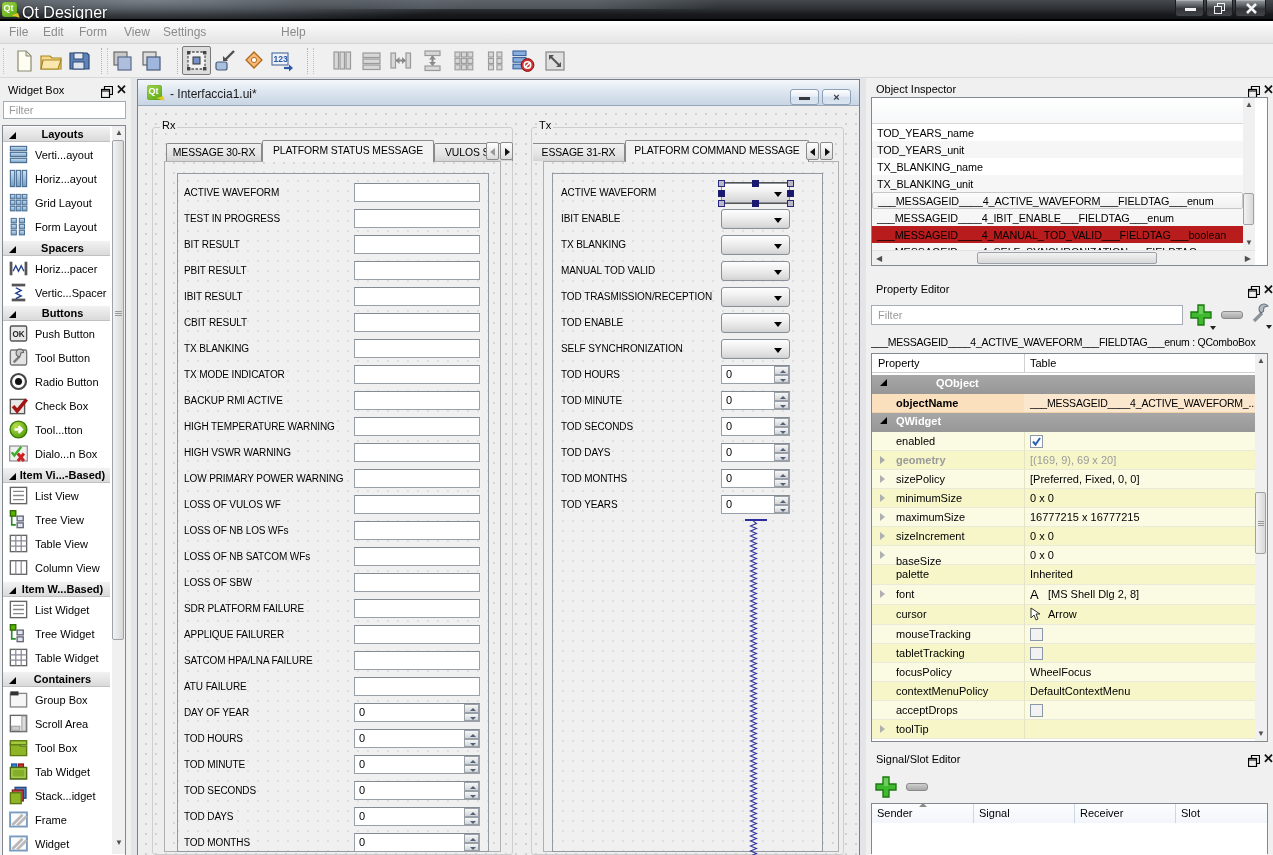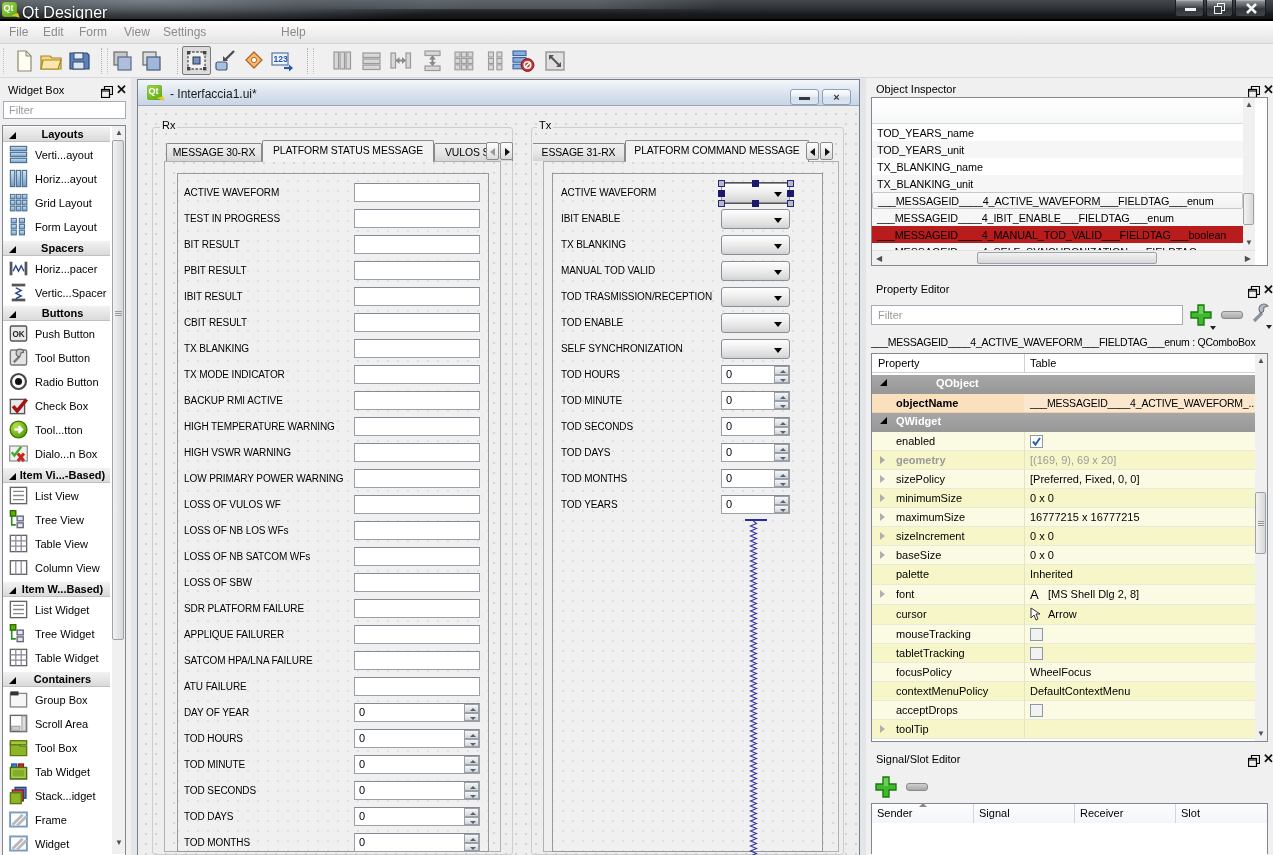--- a/index.html
+++ b/index.html
@@ -860,21 +860,21 @@
         </div>
 <div class="prow" style="top:173px;height:19px;background:#f6f6c9;border-bottom:1px solid #eaeada;">
           <span style="position:absolute;left:152px;top:0;width:1px;height:19px;background:#e4e4c4;"></span>
           <span class="exp" style="border-left-color:#b0b0b0;background:none;"></span>
           <span style="position:absolute;left:24px;top:3px;">sizeIncrement</span>
           <span style="position:absolute;left:158px;top:3px;">0 x 0</span>
         </div>
 <div class="prow" style="top:192px;height:19px;background:#fbfbe4;border-bottom:1px solid #eaeada;">
           <span style="position:absolute;left:152px;top:0;width:1px;height:19px;background:#e4e4c4;"></span>
           <span class="exp" style="border-left-color:#b0b0b0;background:none;"></span>
-          <span style="position:absolute;left:24px;top:3px;">baseSize</span>
+          <span style="position:absolute;left:24px;top:9px;">baseSize</span>
           <span style="position:absolute;left:158px;top:3px;">0 x 0</span>
         </div>
 <div class="prow" style="top:211px;height:20px;background:#f6f6c9;border-bottom:1px solid #eaeada;">
           <span style="position:absolute;left:152px;top:0;width:1px;height:20px;background:#e4e4c4;"></span>
           <span style="position:absolute;left:24px;top:3px;">palette</span>
           <span style="position:absolute;left:158px;top:3px;">Inherited</span>
         </div>
 <div class="prow" style="top:231px;height:20px;background:#fbfbe4;border-bottom:1px solid #eaeada;">
           <span style="position:absolute;left:152px;top:0;width:1px;height:20px;background:#e4e4c4;"></span>
           <span class="exp" style="border-left-color:#b0b0b0;"></span>

